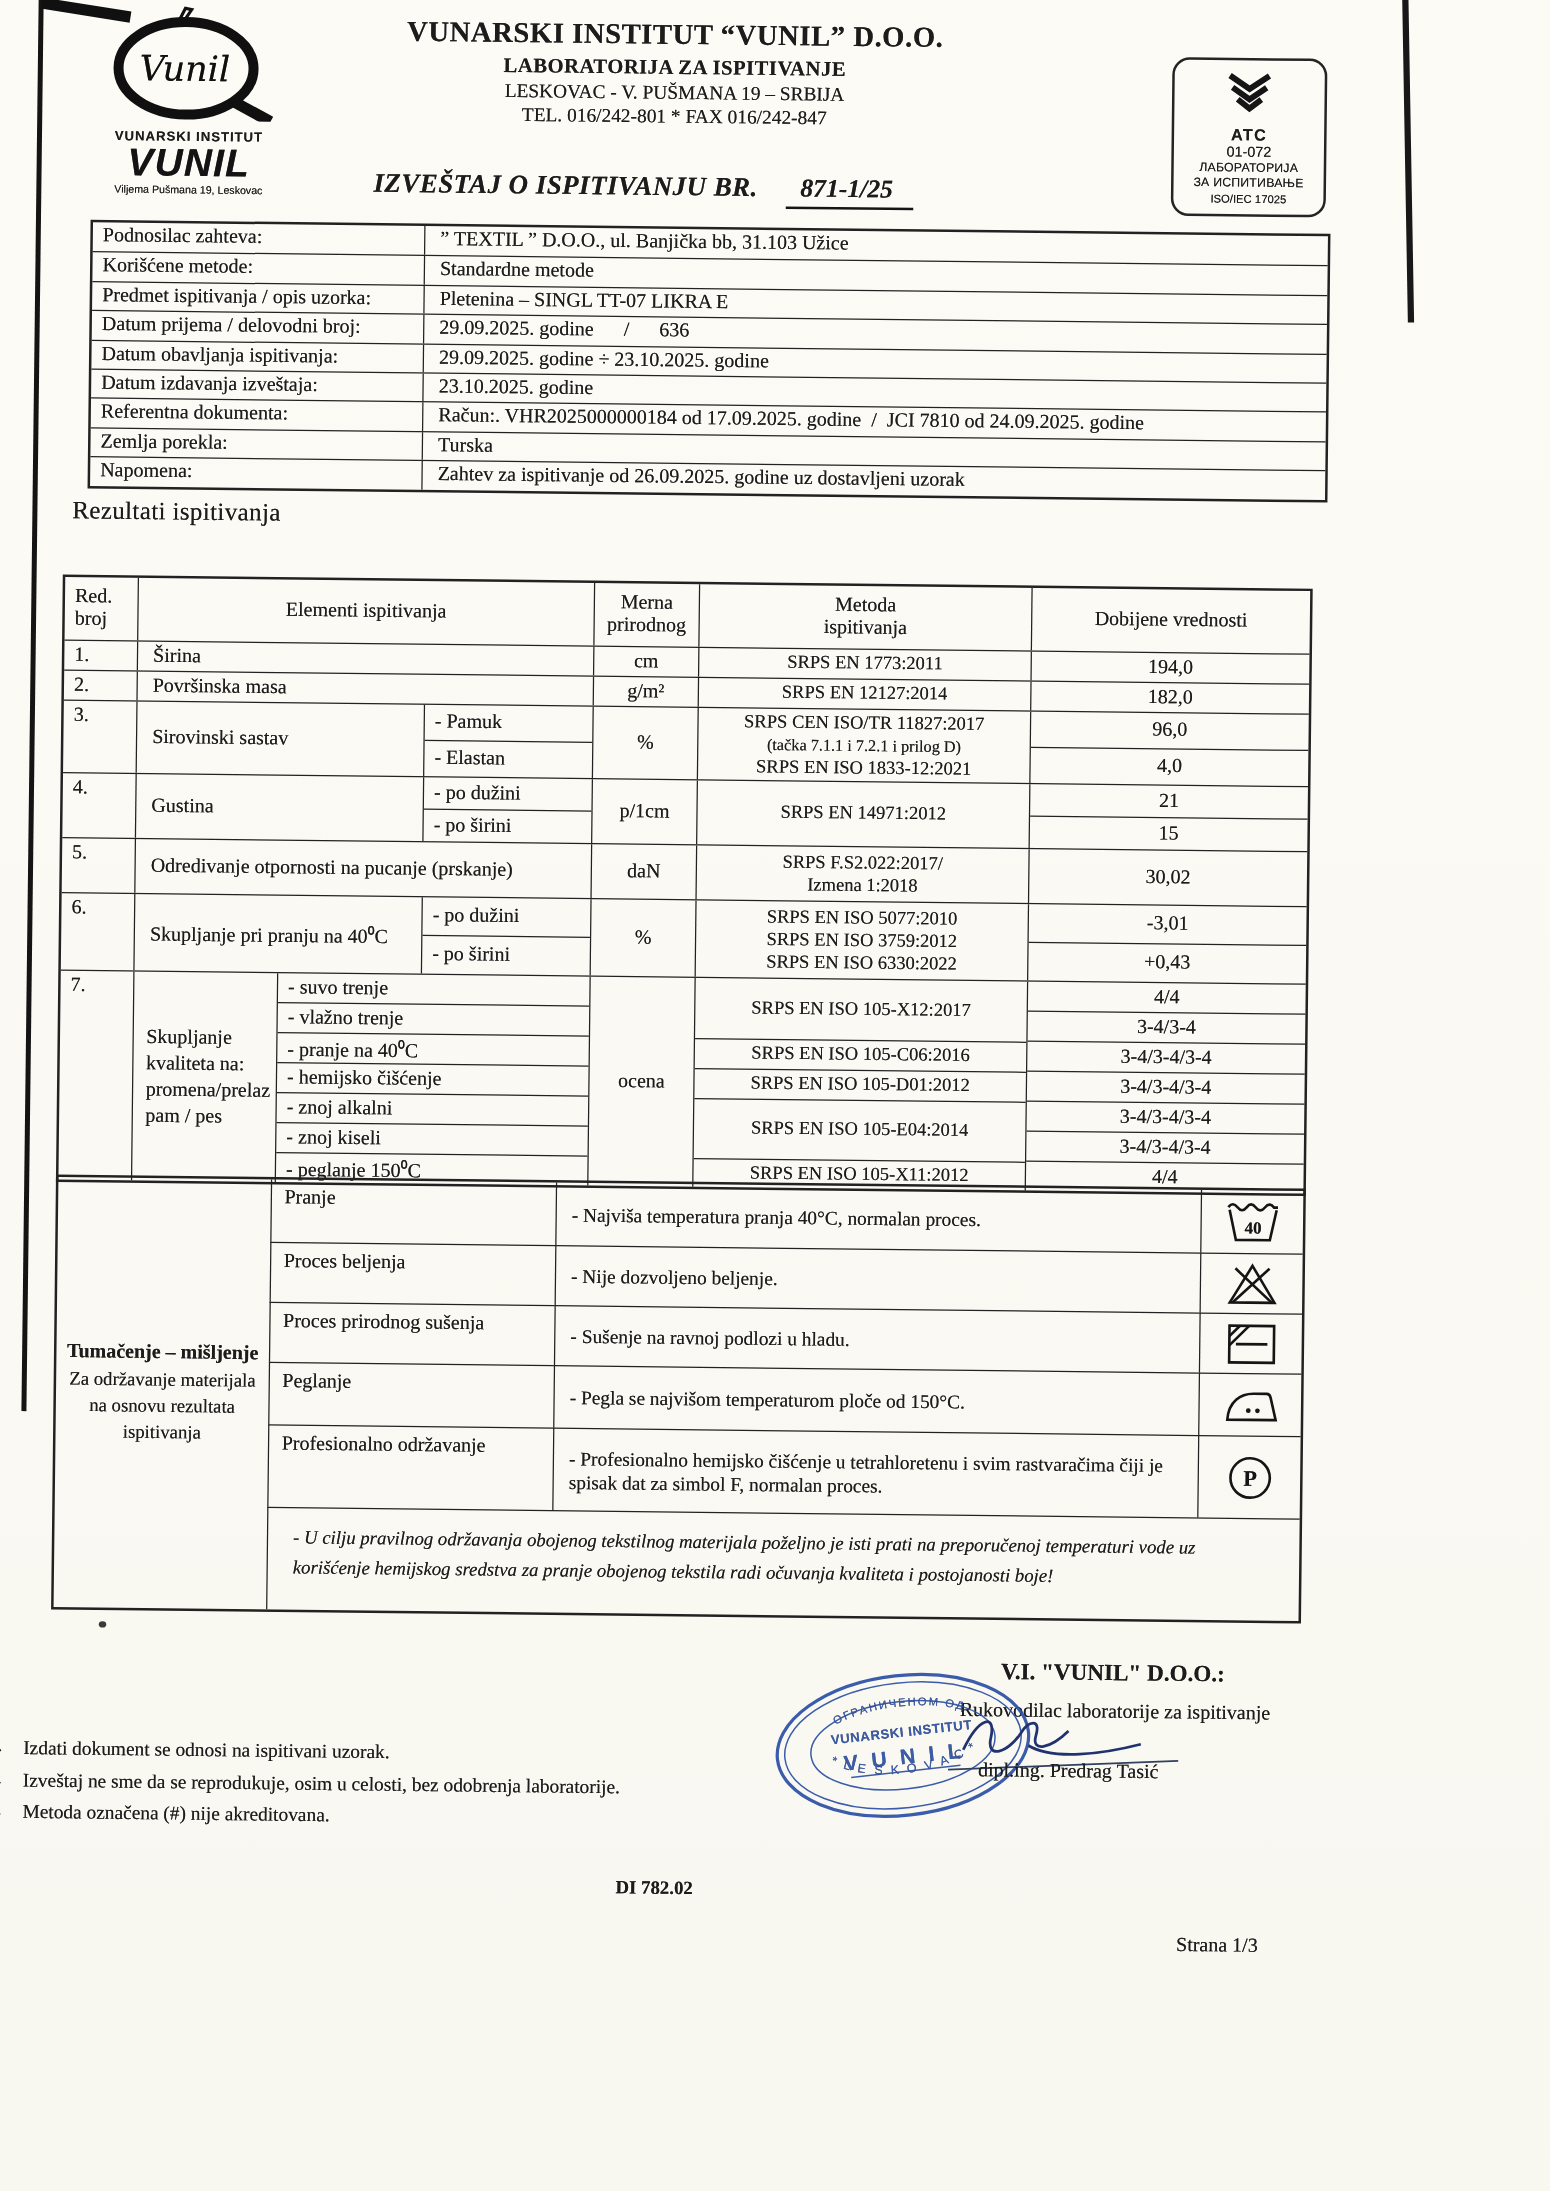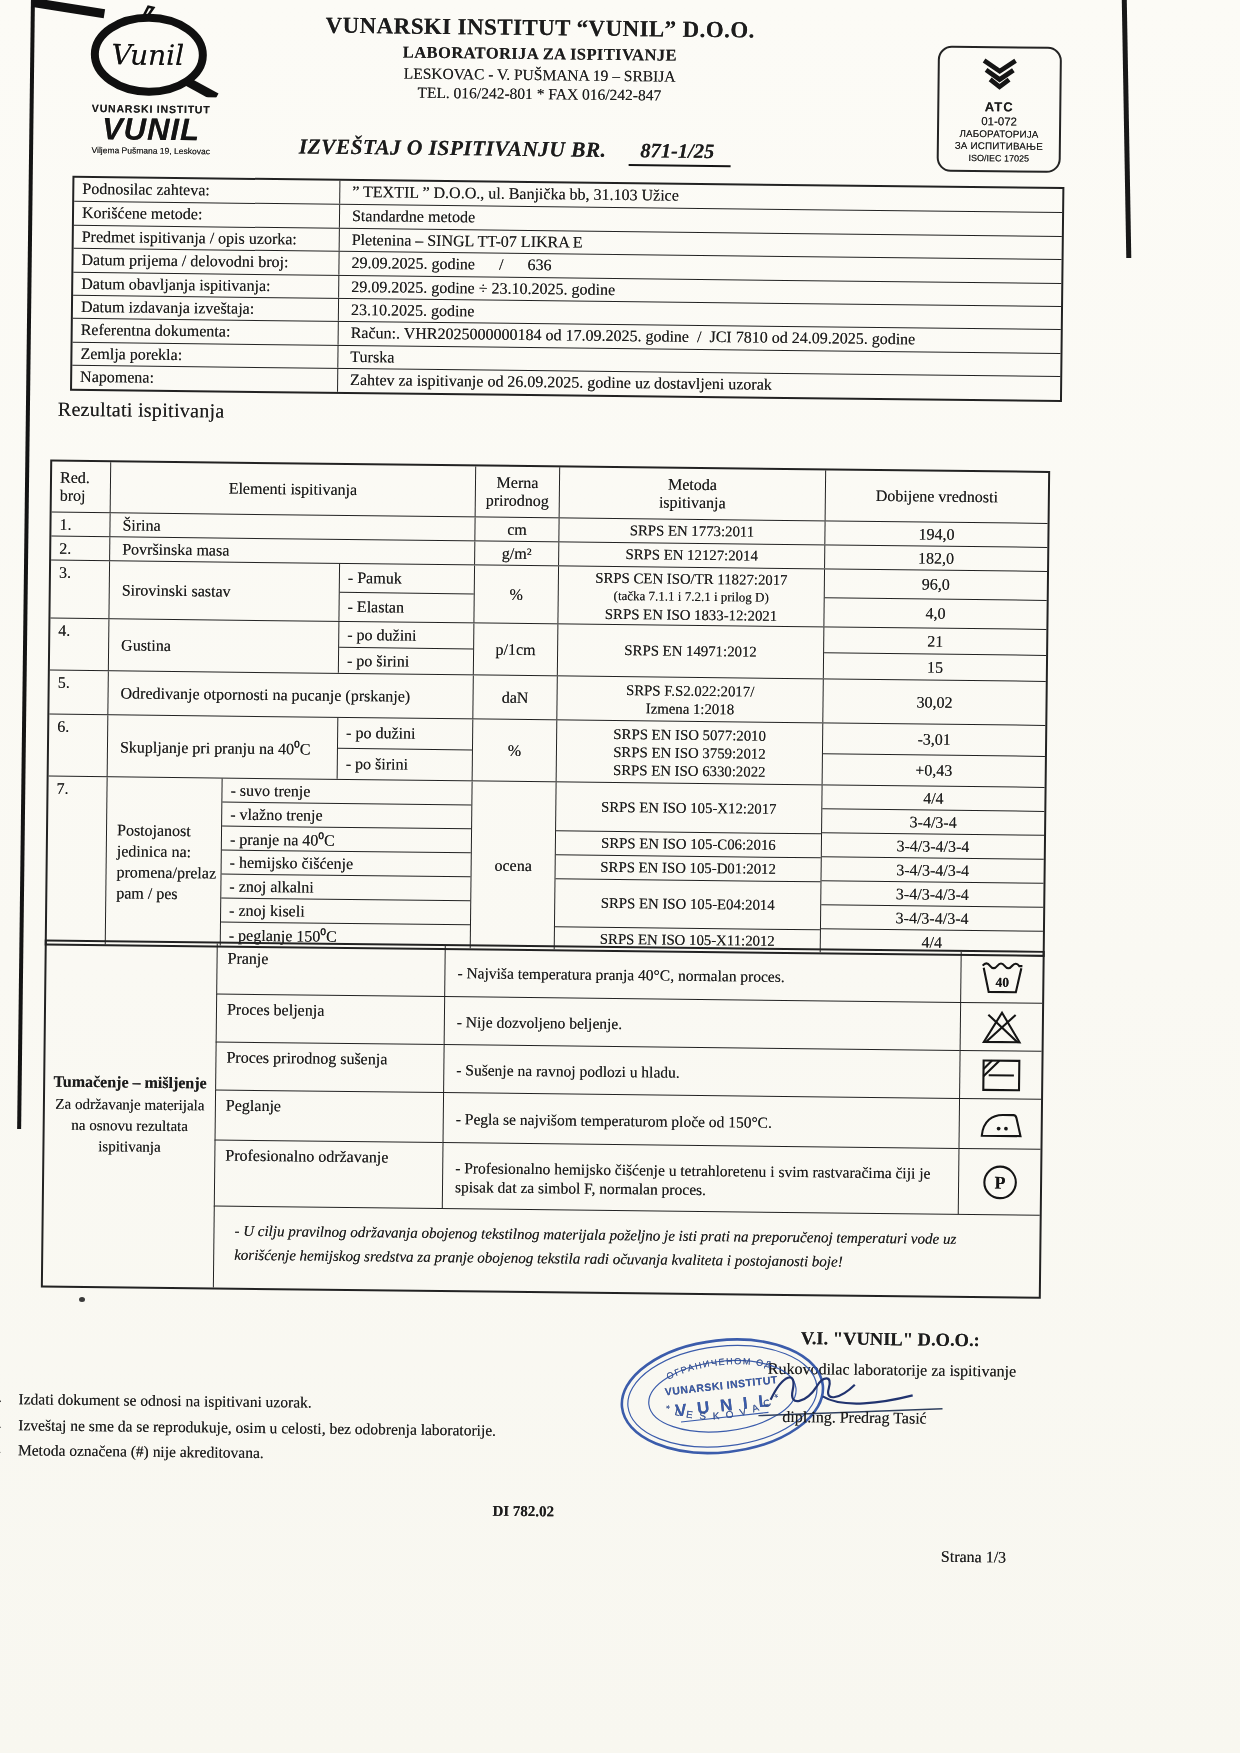--- a/index.html
+++ b/index.html
@@ -287,22 +287,22 @@
         </div>
         <div class="rc valcol">
           <div class="sub">-3,01</div>
           <div class="sub">+0,43</div>
         </div>
       </div>
 
       <div class="rt-row" style="height:168px">
         <div class="rc no">7.</div>
         <div class="rc nm7">
-          <div>Postojanost</div>
-          <div>jedinica na:</div>
+          <div>Skupljanje</div>
+          <div>kvaliteta na:</div>
           <div>promena/prelaz</div>
           <div>pam / pes</div>
         </div>
         <div class="rc subcol7">
           <div class="sub">- suvo trenje</div>
           <div class="sub">- vlažno trenje</div>
           <div class="sub">- pranje na 40⁰C</div>
           <div class="sub">- hemijsko čišćenje</div>
           <div class="sub">- znoj alkalni</div>
           <div class="sub">- znoj kiseli</div>

